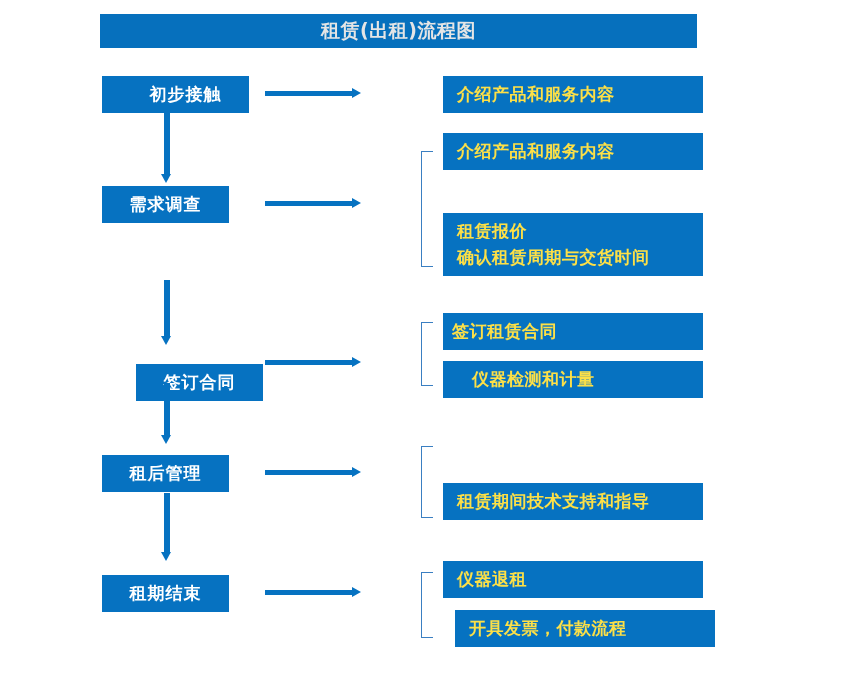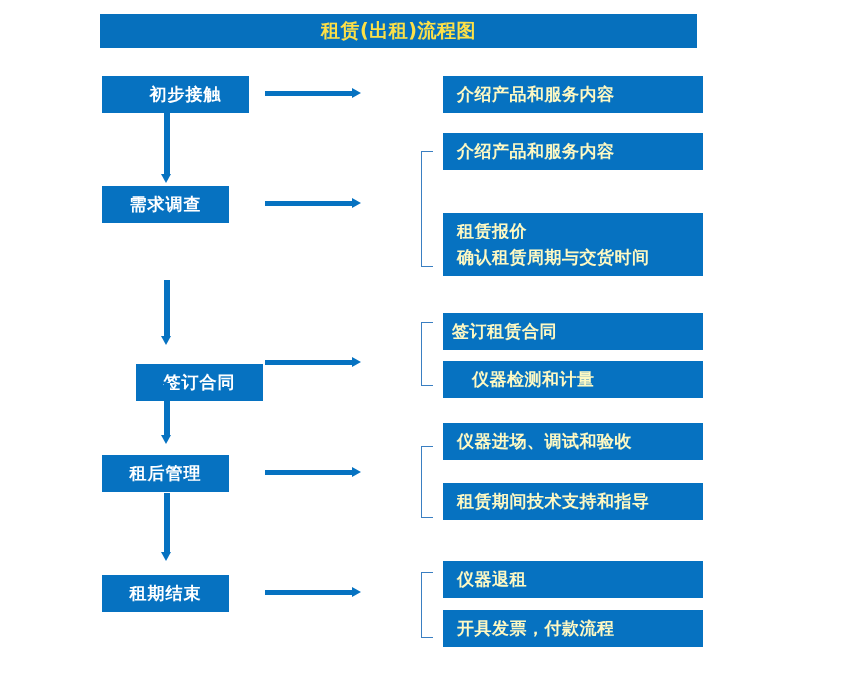--- a/index.html
+++ b/index.html
@@ -19,21 +19,21 @@
   }
 
   
   .title-banner {
     position: absolute;
     left: 100px;
     top: 14px;
     width: 597px;
     height: 34px;
     background: #0670bd;
-    color: #fde047;
+    color: #e5e5e5;
     display: flex;
     align-items: center;
     justify-content: center;
     font-size: 19px;
     font-weight: bold;
     letter-spacing: 0.5px;
     white-space: nowrap;
   }
 
   
@@ -53,21 +53,21 @@
     white-space: nowrap;
   }
 
   
   .detail-box {
     position: absolute;
     left: 443px;
     width: 260px;
     height: 37px;
     background: #0672c1;
-    color: #fef9c3;
+    color: #fde047;
     display: flex;
     align-items: center;
     font-size: 17px;
     font-weight: bold;
     padding-left: 14px;
     box-sizing: border-box;
     letter-spacing: 0.5px;
     white-space: nowrap;
   }
 
@@ -189,33 +189,32 @@
 
   <div class="stage-box" style="top:455px;">租后管理</div>
 
   <div class="h-arrow" style="top:467px;">
     <div class="shaft"></div>
     <div class="head"></div>
   </div>
 
   <div class="bracket" style="top:446px; height:72px;"></div>
 
-  <div class="detail-box" style="top:423px;">仪器进场、调试和验收</div>
   <div class="detail-box" style="top:483px;">租赁期间技术支持和指导</div>
 
   <div class="v-arrow" style="top:493px; height:68px;">
     <div class="shaft" style="height:59px;"></div>
     <div class="head" style="top:59px;"></div>
   </div>
 
   <div class="stage-box" style="top:575px;">租期结束</div>
 
   <div class="h-arrow" style="top:587px;">
     <div class="shaft"></div>
     <div class="head"></div>
   </div>
 
   <div class="bracket" style="top:572px; height:66px;"></div>
 
   <div class="detail-box" style="top:561px;">仪器退租</div>
-  <div class="detail-box" style="top:610px;">开具发票，付款流程</div>
+  <div class="detail-box" style="top:610px;margin-left:12px;">开具发票，付款流程</div>
 
 </div>
 
 </body></html>

